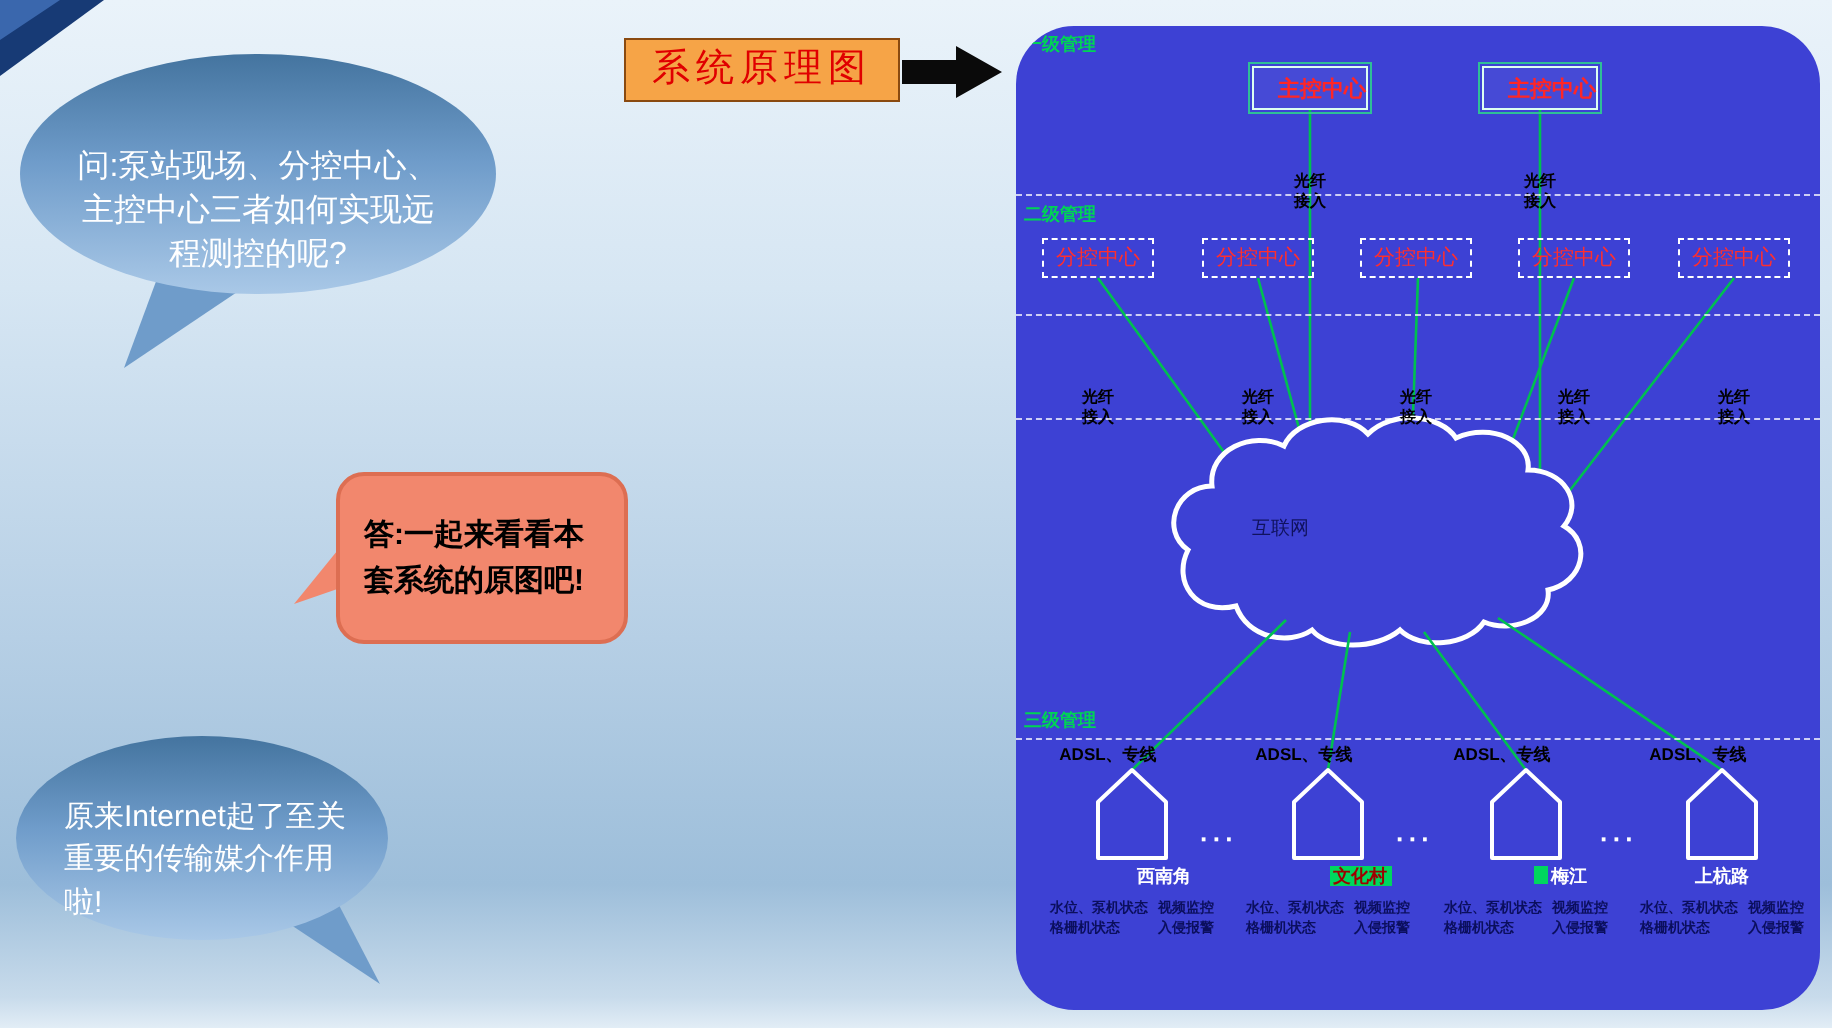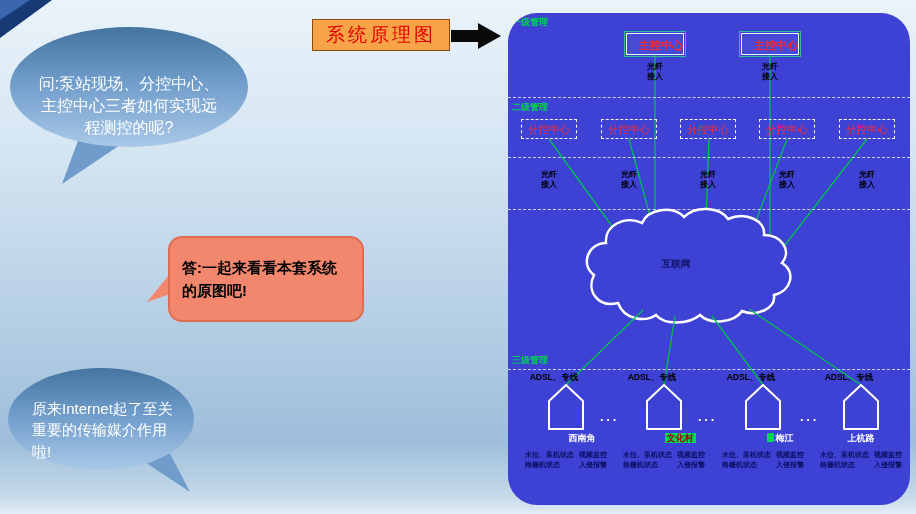--- a/index.html
+++ b/index.html
@@ -23,21 +23,21 @@
     color:#fff;font-weight:normal;box-sizing:border-box;
   }
   .bubble-blue{background:linear-gradient(180deg,#44749f 0%,#6f9cca 45%,#a9c8e7 100%);}
   #bubble-q{left:10px;top:27px;width:238px;height:120px;font-size:16px;line-height:1.38;padding:8px 24px;text-align:center;}
   #bubble-c{left:8px;top:368px;width:186px;height:102px;font-size:15px;line-height:1.42;padding:8px 16px 8px 24px;text-align:left;}
   .tail-q{left:62px;top:134px;width:66px;height:50px;background:#6f9cca;
     -webkit-clip-path:polygon(28% 0%,88% 22%,0% 100%);clip-path:polygon(28% 0%,88% 22%,0% 100%);}
   .tail-c{left:138px;top:450px;width:52px;height:42px;background:#6f9cca;
     -webkit-clip-path:polygon(0% 18%,58% 0%,100% 100%);clip-path:polygon(0% 18%,58% 0%,100% 100%);}
   #bubble-a{
-    left:168px;top:236px;width:196px;height:86px;border-radius:14px;
+    left:168px;top:236px;width:146px;height:86px;border-radius:14px;
     background:#f2876d;border:2px solid #dd6e52;color:#000;font-weight:bold;
     font-size:15px;line-height:1.55;display:flex;align-items:center;text-align:left;
     padding:6px 12px;box-sizing:border-box;
   }
   .tail-a{left:147px;top:270px;width:26px;height:32px;background:#f2876d;
     -webkit-clip-path:polygon(100% 0%,0% 100%,100% 72%);clip-path:polygon(100% 0%,0% 100%,100% 72%);}
 
   
   .panel{left:508px;top:13px;width:402px;height:492px;background:#3d41d4;overflow:hidden;border-radius:29px;}
   .panel-label{color:#00d455;font-weight:bold;font-size:9px;}
@@ -46,24 +46,24 @@
     width:58px;height:22px;line-height:22px;text-align:right;
     color:#ff2626;font-weight:bold;font-size:11px;
     border:1px solid #dcfff1;outline:1px solid #2fbf96;outline-offset:1.5px;
     box-sizing:border-box;background:rgba(255,255,255,.05);
   }
   .node-sub{
     width:56px;height:20px;line-height:18px;text-align:center;
     color:#ff2e2e;font-weight:normal;font-size:10.5px;
     border:1px dashed #ffffff;box-sizing:border-box;
   }
-  .access{white-space:pre-line;text-align:center;color:#000;font-weight:bold;font-size:8px;line-height:1.3;width:40px;}
+  .access{white-space:pre-line;text-align:center;color:#000;font-weight:bold;font-size:8px;line-height:1.3;width:40px;margin-top:24px;}
   .adsl{color:#000;font-weight:bold;font-size:8.5px;width:70px;text-align:center;}
   .dots{color:#fff;font-weight:bold;font-size:13px;letter-spacing:2px;}
-  .cloud-label{width:100px;text-align:center;color:#10125e;font-weight:bold;font-size:9.5px;}
+  .cloud-label{width:100px;color:#10125e;font-weight:normal;font-size:9.5px;}
   .station-name{color:#fff;font-weight:bold;font-size:9px;text-align:center;width:56px;}
   .hl{background:#00d65e;color:#9e0000;padding:0 2px;text-align:right;}
   .green-marker{display:inline-block;width:7px;height:9px;background:#00d65e;margin-right:2px;vertical-align:-1px;}
   .details{
     display:grid;grid-template-columns:auto auto;column-gap:5px;row-gap:1px;
     font-size:7px;color:#0b0f5e;font-weight:bold;line-height:1.3;width:92px;
     justify-content:center;white-space:nowrap;text-align:left;
   }
   .caption{background:#00d65e;color:#a00000;font-weight:bold;font-size:10px;text-align:center;padding:1px 2px;width:168px;}
 </style>

